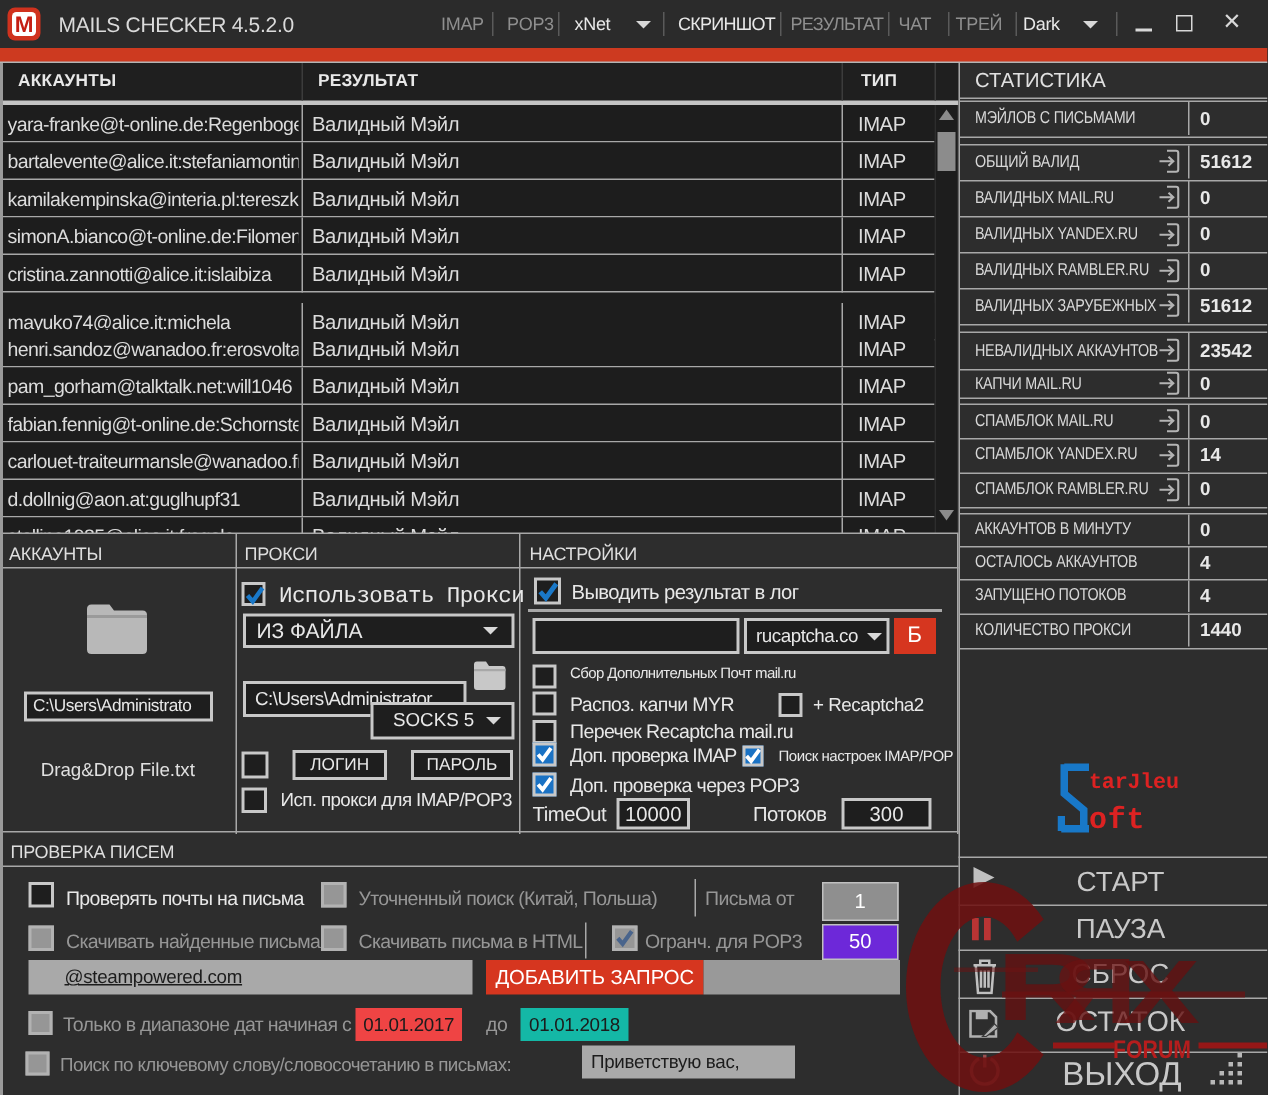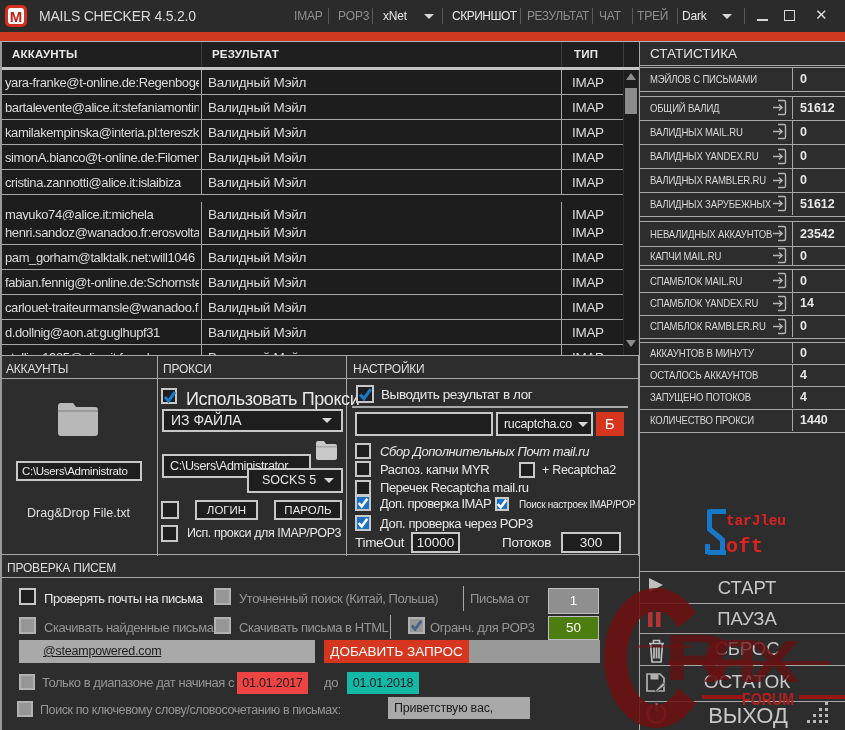--- a/index.html
+++ b/index.html
@@ -322,21 +322,21 @@
     <path d="M1 5 Q1 2 4 2 H16 L19 6 H38 Q41 6 41 9 V32 Q41 35 38 35 H4 Q1 35 1 32 Z" fill="#b8b8b8"></path>
     <rect x="1" y="9" width="40" height="2" fill="#9a9a9a"></rect>
   </svg>
   <div class="dinput" style="left:16px;top:105px;width:126px;height:20px;line-height:16px;font-size:11.5px;letter-spacing:-0.3px;padding-left:4px;overflow:hidden;white-space:nowrap;">C:\Users\Administrato</div>
   <div class="abs" style="left:0;top:150px;width:157px;text-align:center;font-size:12.5px;color:#e0e0e0;">Drag&amp;Drop File.txt</div>
 
   <div class="cb" style="left:161px;top:32px;width:16px;height:16px;"></div>
   <svg class="abs" style="left:163px;top:34px;" width="14" height="14" viewBox="0 0 14 14">
       <path d="M2 7 L5.5 11 L12 2" fill="none" stroke="#1a78c8" stroke-width="3"></path>
     </svg>
-  <div class="lbl" style="left:186px;top:33px;font-size:18px;letter-spacing:-0.4px;color:#e8e8e8;">Использовать Прокси</div>
+  <div class="lbl" style="left:186px;top:33px;font-size:15px;letter-spacing:-0.4px;color:#e8e8e8;font-family:Liberation Mono, monospace;">Использовать Прокси</div>
   <div class="dinput" style="left:162px;top:53px;width:181px;height:23px;line-height:19px;padding-left:7px;">ИЗ ФАЙЛА</div>
   <div class="caret" style="left:322px;top:62px;"></div>
   <div class="dinput" style="left:162px;top:82px;width:149px;height:24px;line-height:20px;padding-left:6px;font-size:12.5px;letter-spacing:-0.35px;overflow:hidden;white-space:nowrap;margin-top:16px;">C:\Users\Administrator</div>
   <svg class="abs" style="left:315px;top:84px;" width="23" height="21" viewBox="0 0 23 21">
     <path d="M1 3 Q1 1 3 1 H9 L11 4 H20 Q22 4 22 6 V18 Q22 20 20 20 H3 Q1 20 1 18 Z" fill="#c8c8c8"></path>
     <rect x="1" y="6" width="21" height="1.5" fill="#a8a8a8"></rect>
   </svg>
   <div class="dinput" style="left:247px;top:112px;width:96px;height:25px;line-height:21px;padding-left:13px;font-size:12.5px;">SOCKS 5</div>
   <div class="caret" style="left:324px;top:122px;"></div>
   <div class="cb" style="left:161px;top:145px;width:18px;height:18px;"></div>
@@ -350,21 +350,21 @@
       <path d="M2 7 L5.5 11 L12 2" fill="none" stroke="#1a78c8" stroke-width="3"></path>
     </svg>
   <div class="lbl" style="left:381px;top:31px;font-size:13.5px;letter-spacing:-0.4px;color:#e8e8e8;">Выводить результат в лог</div>
   <div class="abs" style="left:352px;top:50px;width:276px;height:1.5px;background:#a8a8a8;"></div>
   <div class="dinput" style="left:355px;top:56px;width:138px;height:24px;"></div>
   <div class="dinput" style="left:496px;top:56px;width:97px;height:24px;line-height:20px;padding-left:6px;font-size:12.5px;letter-spacing:-0.3px;">rucaptcha.co</div>
   <div class="caret" style="left:578px;top:66px;border-top-color:#d8d8d8;"></div>
   <div class="abs" style="left:596px;top:56px;width:27.5px;height:24px;background:#d6361f;color:#fff;font-size:15px;text-align:center;line-height:24px;">Б</div>
 
   <div class="cb" style="left:355px;top:87px;width:16px;height:16px;"></div>
-  <div class="lbl" style="left:380px;top:88px;font-size:13px;letter-spacing:-0.4px;color:#e8e8e8;font-style:italic;">Сбор Дополнительных Почт mail.ru</div>
+  <div class="lbl" style="left:380px;top:88px;font-size:10px;letter-spacing:-0.4px;color:#e8e8e8;">Сбор Дополнительных Почт mail.ru</div>
   <div class="cb" style="left:355px;top:105px;width:16px;height:16px;"></div>
   <div class="lbl" style="left:380px;top:106px;font-size:13px;letter-spacing:-0.4px;color:#e8e8e8;">Распоз. капчи MYR</div>
   <div class="cb" style="left:519px;top:106px;width:16px;height:16px;"></div>
   <div class="lbl" style="left:542px;top:107px;font-size:12.5px;letter-spacing:-0.3px;color:#e8e8e8;">+ Recaptcha2</div>
   <div class="cb" style="left:355px;top:124px;width:16px;height:16px;"></div>
   <div class="lbl" style="left:380px;top:124px;font-size:13px;letter-spacing:-0.4px;color:#e8e8e8;">Перечек Recaptcha mail.ru</div>
   <div class="cb blue" style="left:355px;top:139px;width:16px;height:16px;"></div>
   <svg class="abs" style="left:357px;top:141px;" width="12" height="12" viewBox="0 0 14 14">
       <path d="M2 7 L5.5 11 L12 2" fill="none" stroke="#fff" stroke-width="3"></path>
     </svg>
@@ -418,21 +418,21 @@
   <div class="ginput" style="left:237px;top:116px;width:71px;height:22px;line-height:22px;text-align:center;background:#ef4444;">01.01.2017</div>
   <div class="lbl greytext" style="left:324px;top:119px;font-size:13px;">до</div>
   <div class="ginput" style="left:347px;top:116px;width:72px;height:22px;line-height:22px;text-align:center;background:#14b8a6;">01.01.2018</div>
 
   <div class="cb dis" style="left:17px;top:145px;width:16px;height:16px;"></div>
   <div class="lbl greytext" style="left:40px;top:147px;font-size:12.5px;letter-spacing:-0.4px;">Поиск по ключевому слову/словосочетанию в письмах:</div>
   <div class="ginput" style="left:388px;top:141px;width:142px;height:22px;line-height:22px;padding-left:6px;">Приветствую вас,</div>
 </div>
 
 <div class="abs" style="left:548px;top:588px;width:51px;height:26px;background:#8f8f8f;border:1px solid #c0c0c0;color:#fff;font-size:13.5px;text-align:center;line-height:24px;">1</div>
-<div class="abs" style="left:548px;top:616px;width:51px;height:24px;background:#4d7c0f;border:1px solid #c0c0c0;color:#fff;font-size:13.5px;text-align:center;line-height:22px;">50</div>
+<div class="abs" style="left:548px;top:616px;width:51px;height:24px;background:#6d28d9;border:1px solid #c0c0c0;color:#fff;font-size:13.5px;text-align:center;line-height:22px;">50</div>
 
 <div id="logo" class="abs" style="left:0px;top:0px;width:0;height:0;">
   <svg class="abs" style="left:705px;top:508px;" width="90" height="48" viewBox="0 0 90 48">
     <path d="M21 3.5 H4.5 M4.5 1.5 V21 L17.5 32 V43.5 M21 44.5 H2.5 M2.5 46 V36" fill="none" stroke="#1878c8" stroke-width="5"></path>
     <text x="21" y="17" font-family="Liberation Mono,monospace" font-weight="bold" font-size="14.5" fill="#dd2222" textLength="60">tarJleu</text>
     <text x="21" y="44" font-family="Liberation Mono,monospace" font-weight="bold" font-size="20" fill="#dd2222" textLength="37">oft</text>
   </svg>
 </div>
 
 <div id="rbuttons" class="abs" style="left:639px;top:571px;width:206px;height:159px;border-top:1px solid #a8a8a8;">

